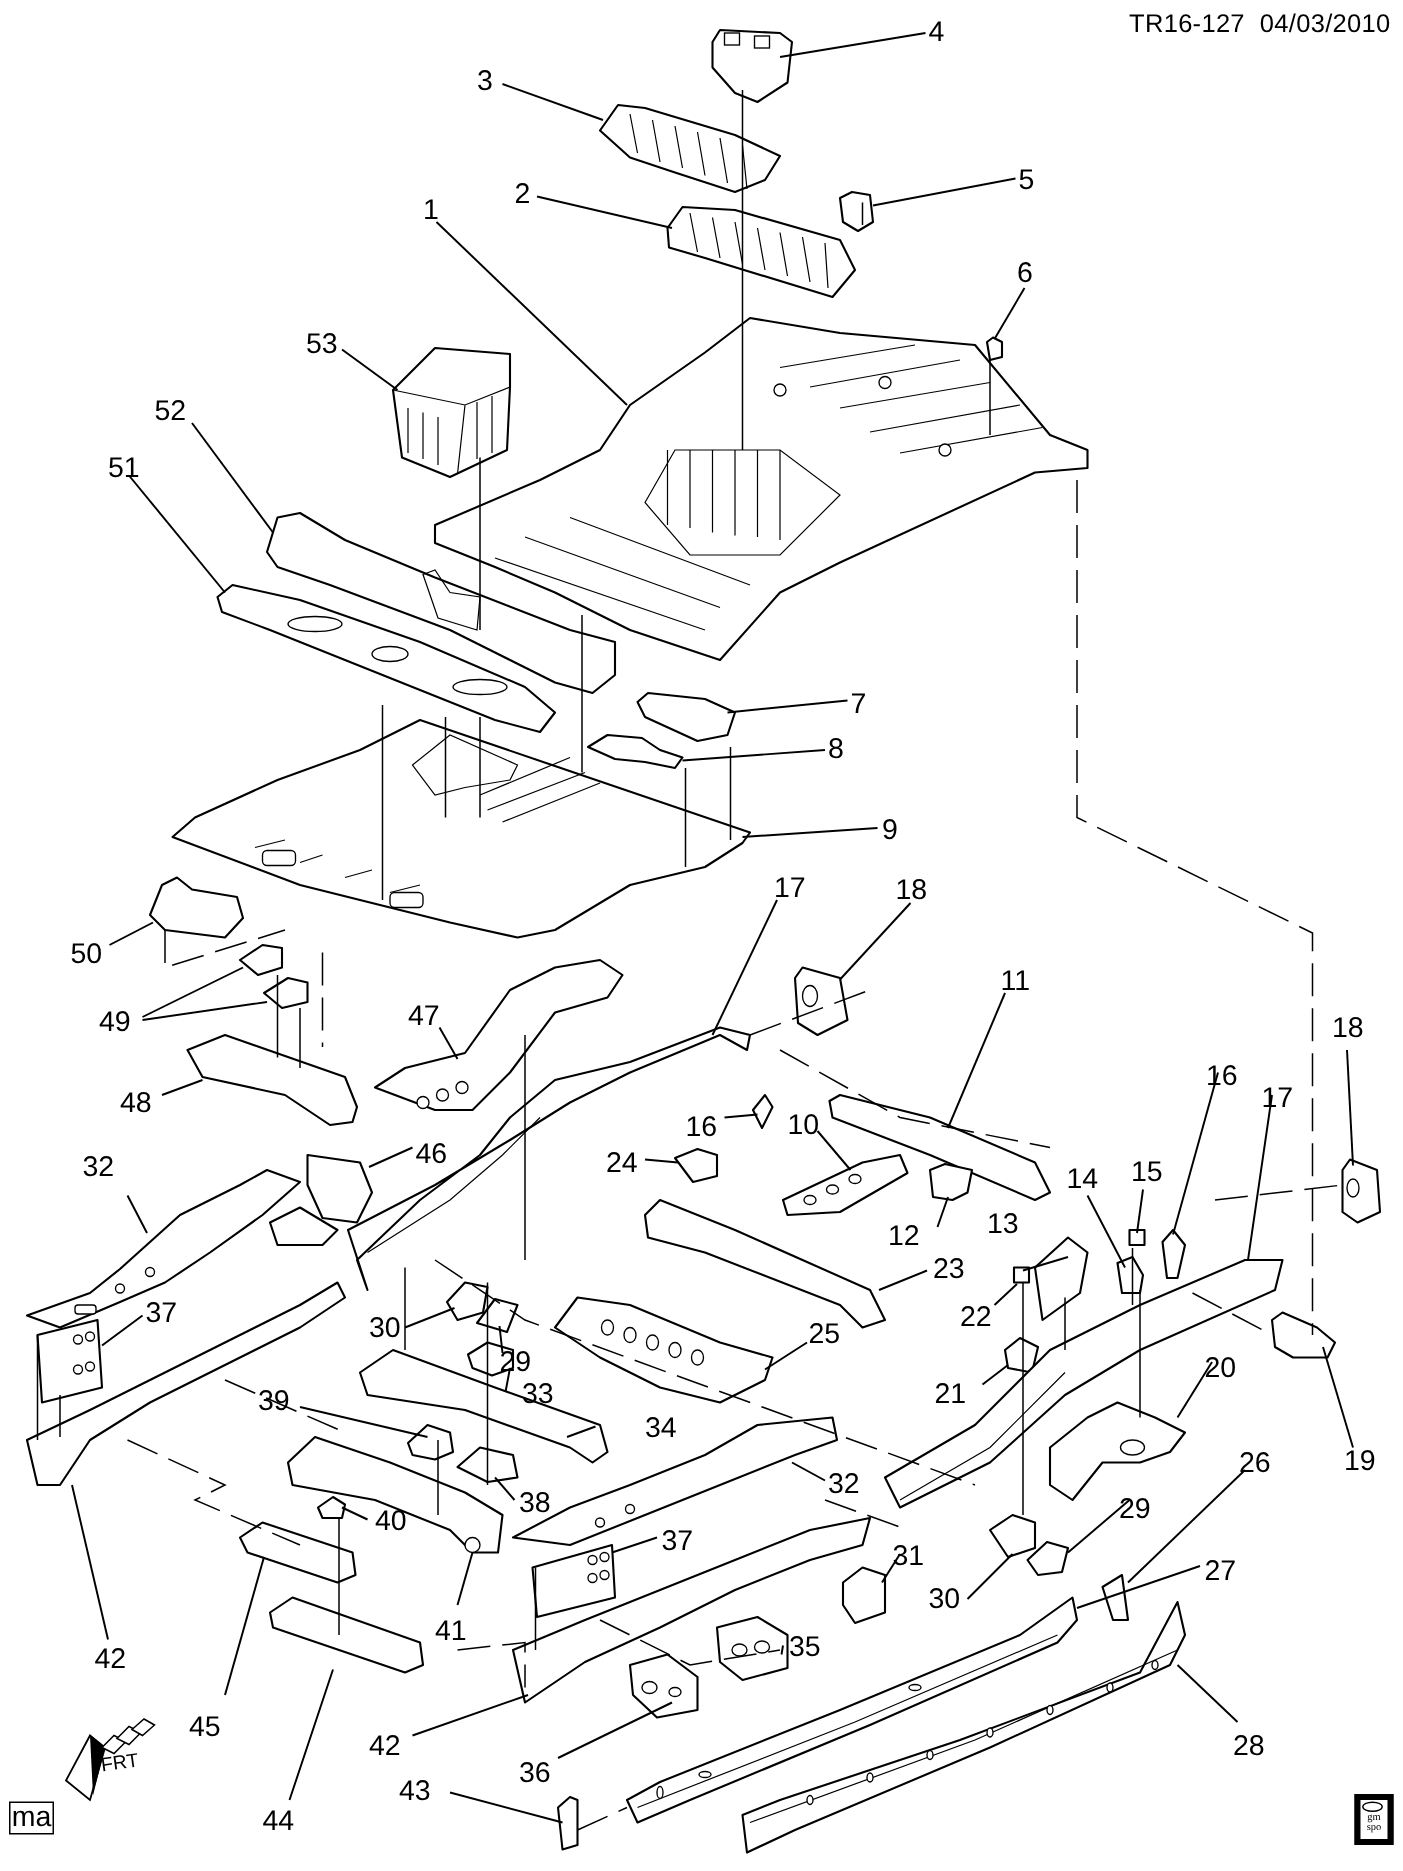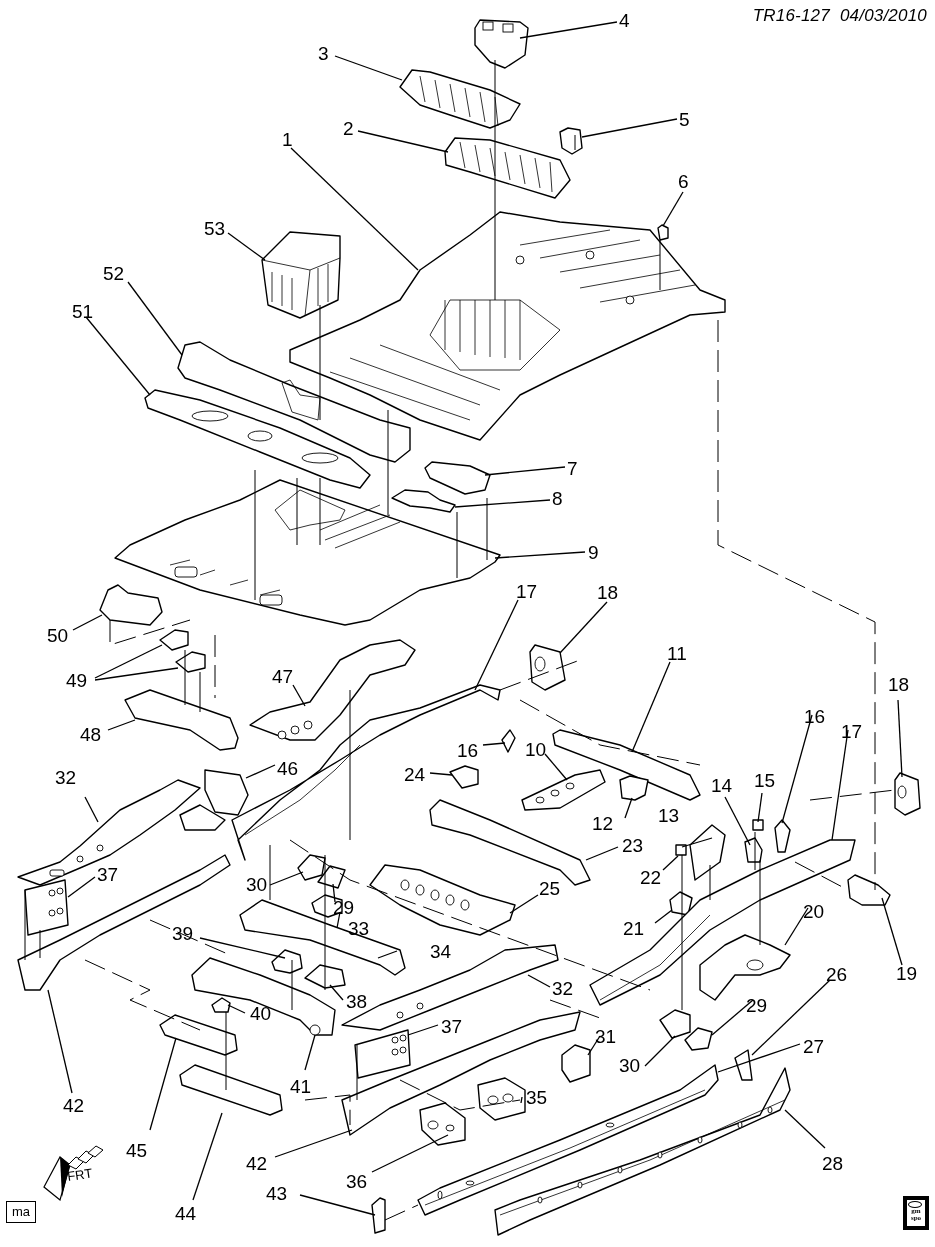--- a/index.html
+++ b/index.html
@@ -7,30 +7,30 @@
            font-family: "Liberation Sans", sans-serif; color: #000; }
     #diagram { position: absolute; left: 0; top: 0; width: 935px; height: 1247px; }
     .part { fill: #ffffff; stroke: #000; stroke-width: 1.4; stroke-linejoin: round; }
     .part-detail { fill: none; stroke: #000; stroke-width: 0.8; }
     .hole { fill: #ffffff; stroke: #000; stroke-width: 0.9; }
     .leader { stroke: #000; stroke-width: 1.3; fill: none; }
     .dash { stroke: #000; stroke-width: 1; fill: none; stroke-dasharray: 22 8; }
     .vline { stroke: #000; stroke-width: 1; }
     .callout { font-family: "Liberation Sans", sans-serif; font-size: 19px; fill: #000; }
     .header { position: absolute; top: 6px; right: 8px; font-size: 17px; letter-spacing: 0.2px; }
-    .header span { margin-left: 10px; font-style: italic; }
+    .header span { margin-left: 10px; }
     .ma-badge { position: absolute; left: 6px; top: 1201px; width: 28px; height: 20px;
-                border: 1.5px solid #000; font-size: 13px; line-height: 20px; text-align: center; }
+                border: 1.5px solid #000; font-size: 19px; line-height: 20px; text-align: center; }
     .gmspo { position: absolute; left: 903px; top: 1196px; width: 22px; height: 30px;
              border: 2px solid #000; background: #000; }
     .gmspo .inner { position: absolute; left: 2px; top: 2px; right: 2px; bottom: 2px; background:#fff; }
     .gmspo .oval { position: absolute; left: 3px; top: 3px; width: 12px; height: 5px; border-radius: 50%;
                    background: #fff; border: 1.5px solid #000; }
     .gmspo .txt { position: absolute; left: 0; right: 0; top: 10px; font-family: "Liberation Serif", serif;
-                  font-size: 7px; line-height: 7px; text-align: center; font-weight: bold; }
+                  font-size: 7px; line-height: 7px; text-align: center; font-weight: normal; }
     .frt { position: absolute; left: 40px; top: 1145px; width: 64px; height: 56px; }
   </style>
 </head>
 <body>
 
 <div class="header">
   <span>TR16-127</span><span>04/03/2010</span>
 </div>
 
 <svg id="diagram" viewBox="0 0 935 1247" xmlns="http://www.w3.org/2000/svg">

